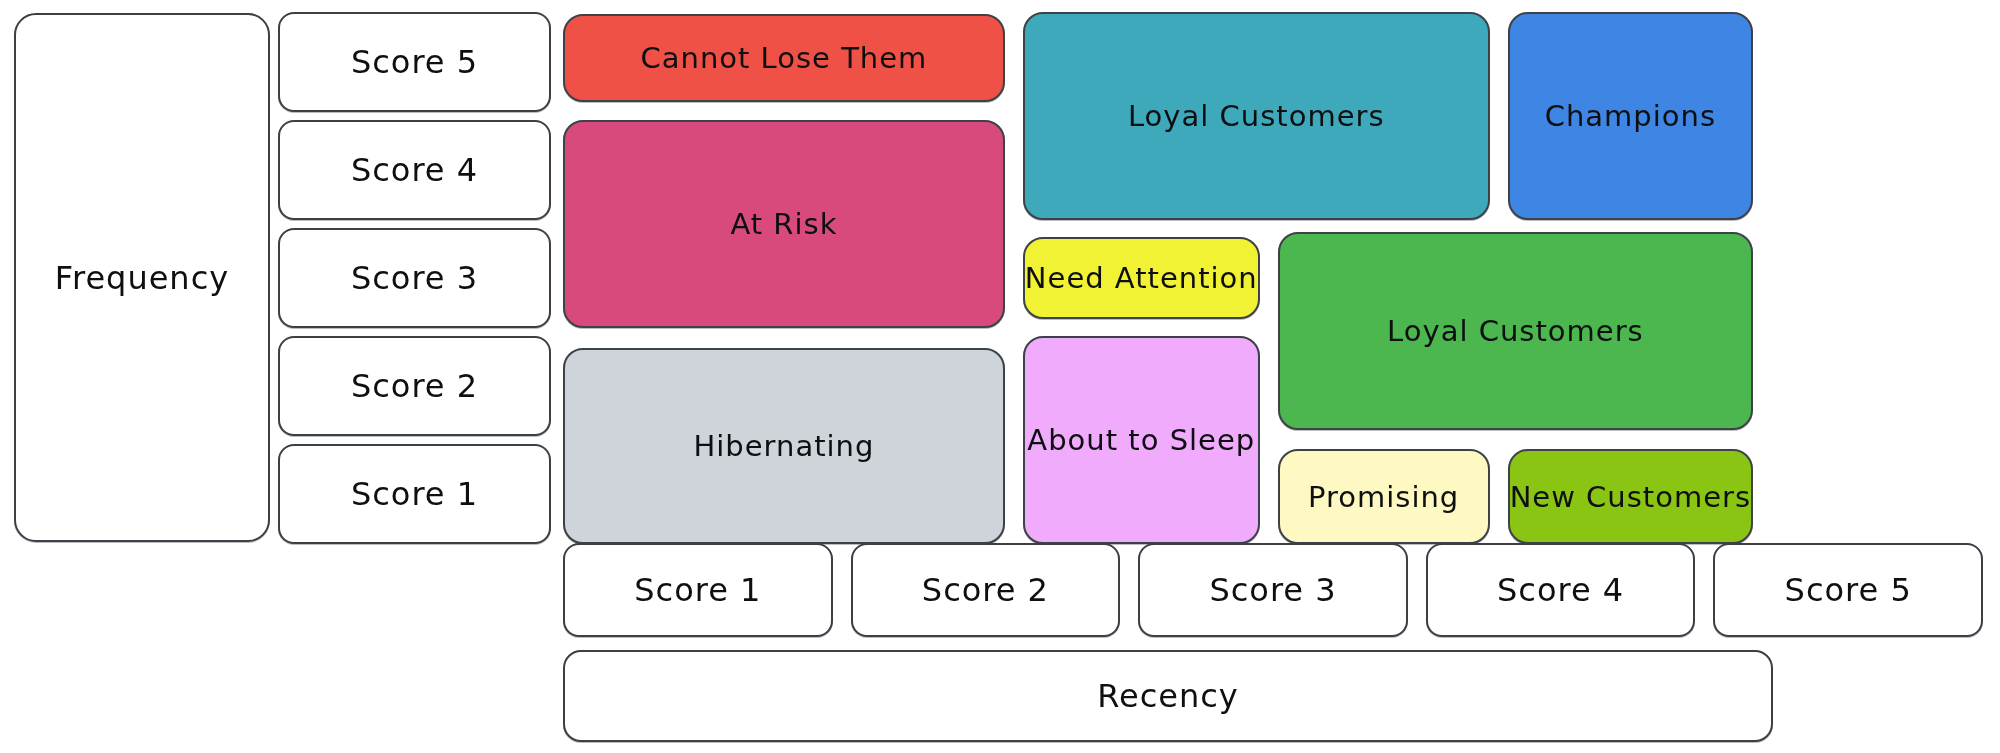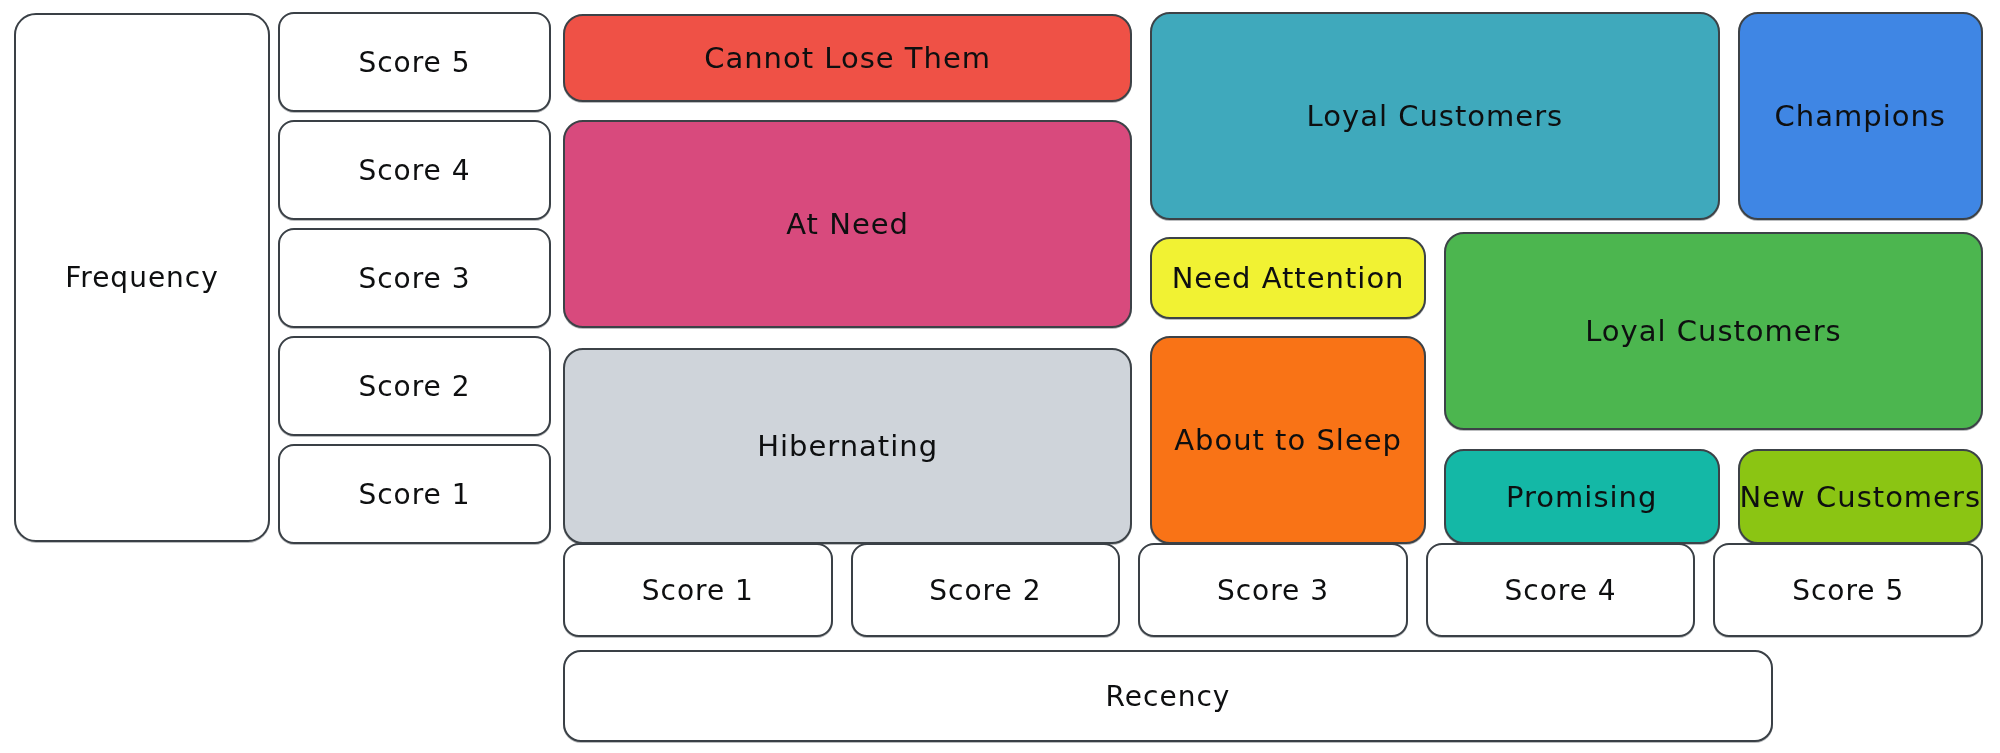--- a/index.html
+++ b/index.html
@@ -21,21 +21,21 @@
     box-sizing: border-box;
     border: 2.5px solid #3a4046;
     border-radius: 16px;
     display: flex;
     align-items: center;
     justify-content: center;
     background: #ffffff;
     box-shadow: 0 1px 0 rgba(60,66,72,.35);
   }
   .label {
-    font-size: 28px;
+    font-size: 32px;
     letter-spacing: 1px;
     white-space: nowrap;
     text-align: center;
   }
   
   .freq-axis {
     position: absolute;
     left: 14px; top: 13px;
     width: 256px; height: 529px;
     border-radius: 22px;
@@ -48,21 +48,21 @@
     display: grid;
     grid-template-rows: repeat(5, 1fr);
     row-gap: 8px;
   }
   
   .segments {
     position: absolute;
     left: 563px; top: 12px;
     width: 1420px; height: 532px;
     display: grid;
-    grid-template-columns: repeat(4, 1fr);
+    grid-template-columns: repeat(6, 1fr);
     grid-template-rows: repeat(5, 1fr);
     column-gap: 18px;
     row-gap: 8px;
   }
   .seg {
     border-radius: 20px;
     border-color: #3c4247;
   }
   .seg .label { font-size: 29px; }
   .seg-cannot-lose    { grid-area: 1 / 1 / 2 / 3; margin: 2px 0 10px; }
@@ -117,41 +117,41 @@
     <div class="box">
       <span class="label">Score 1</span>
     </div>
   </div>
 
   <div class="segments">
     <div class="box seg seg-cannot-lose" style="background-color: rgb(239, 81, 70);">
       <span class="label">Cannot Lose Them</span>
     </div>
     <div class="box seg seg-at-risk" style="background-color: rgb(216, 74, 125);">
-      <span class="label">At Need</span>
+      <span class="label">At Risk</span>
     </div>
     <div class="box seg seg-hibernating" style="background-color: rgb(207, 212, 218);">
       <span class="label">Hibernating</span>
     </div>
     <div class="box seg seg-loyal-teal" style="background-color: rgb(63, 169, 188);">
       <span class="label">Loyal Customers</span>
     </div>
     <div class="box seg seg-champions" style="background-color: rgb(63, 134, 228);">
       <span class="label">Champions</span>
     </div>
     <div class="box seg seg-need-attention" style="background-color: rgb(241, 242, 51);">
       <span class="label">Need Attention</span>
     </div>
     <div class="box seg seg-loyal-green" style="background-color: rgb(76, 182, 79);">
       <span class="label">Loyal Customers</span>
     </div>
-    <div class="box seg seg-about-sleep" style="background-color: #f97316;">
+    <div class="box seg seg-about-sleep" style="background-color: #f0abfc;">
       <span class="label">About to Sleep</span>
     </div>
-    <div class="box seg seg-promising" style="background-color: #14b8a6;">
+    <div class="box seg seg-promising" style="background-color: #fef9c3;">
       <span class="label">Promising</span>
     </div>
     <div class="box seg seg-new-customers" style="background-color: rgb(139, 197, 19);">
       <span class="label">New Customers</span>
     </div>
   </div>
 
   <div class="bottom-scores">
     <div class="box">
       <span class="label">Score 1</span>

